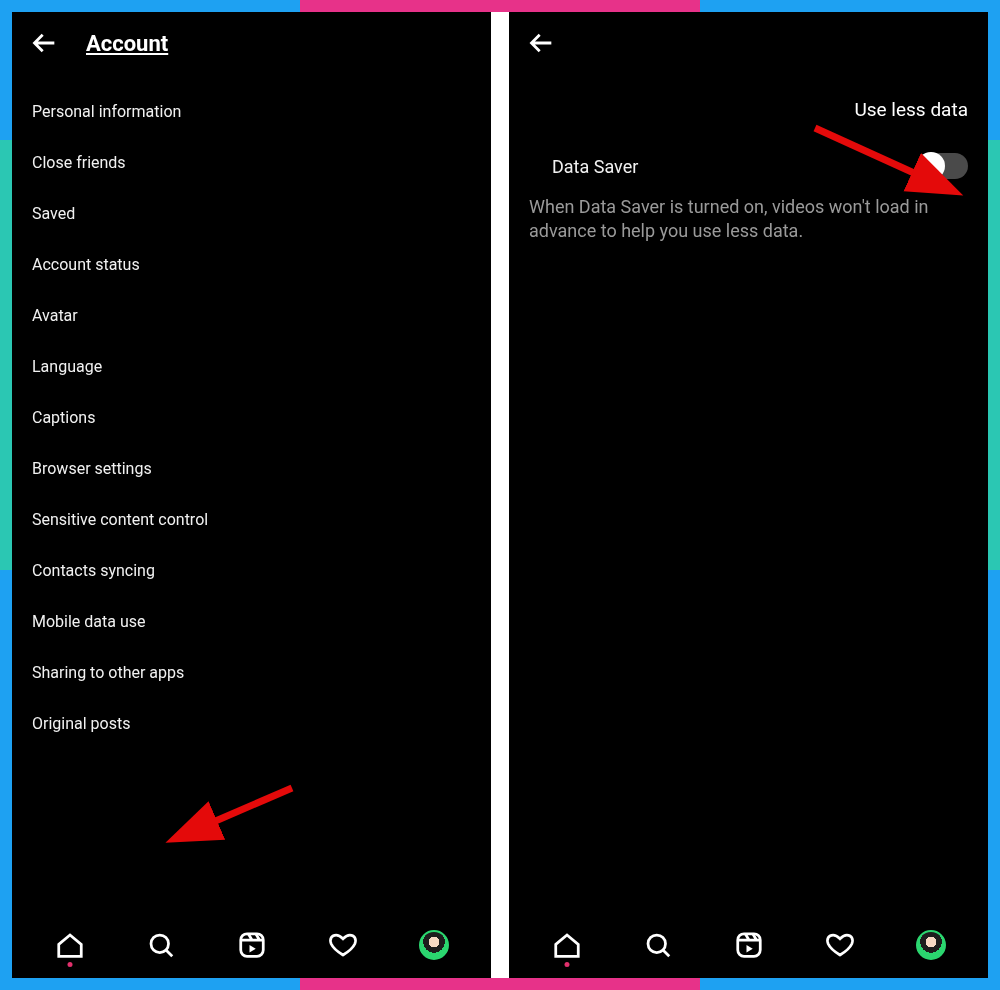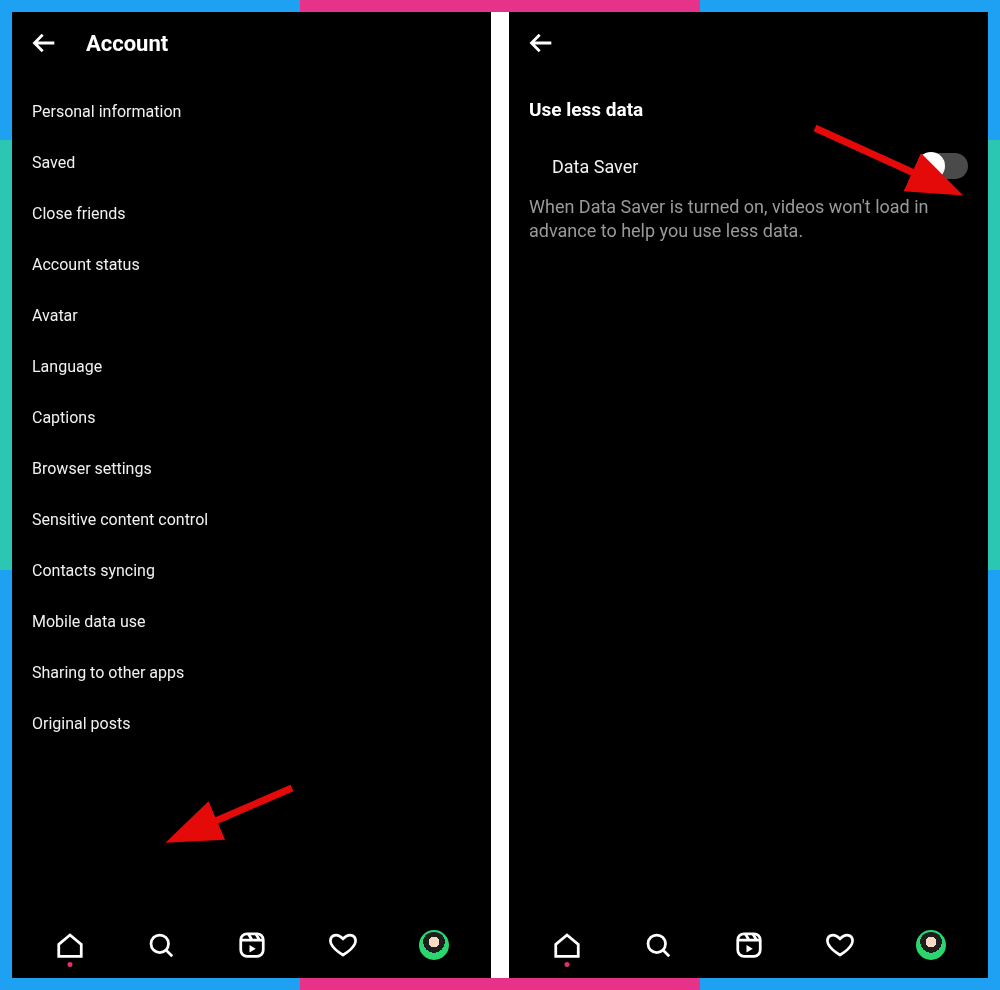--- a/index.html
+++ b/index.html
@@ -62,38 +62,40 @@
   .back-btn {
     width: 34px; height: 34px;
     display: flex; align-items: center; justify-content: center;
     cursor: pointer;
   }
   .back-btn svg { width: 28px; height: 28px; stroke: #fff; stroke-width: 2.4; fill: none; }
   .header-title {
     font-size: 22px;
     font-weight: 700;
     color: #fff;
+    text-decoration: underline;
   }
   .content {
     flex: 1 1 auto;
     padding: 16px 20px 0 20px;
     overflow: hidden;
   }
   .menu-list { list-style: none; }
   .menu-item {
     font-size: 16px;
     color: #f1f1f1;
     padding: 16px 0;
     cursor: pointer;
   }
   .section-title {
     font-size: 19px;
-    font-weight: 700;
+    font-weight: 400;
     color: #fff;
     padding: 12px 0 18px 0;
+    text-align: right;
   }
   .row {
     display: flex;
     align-items: center;
     justify-content: space-between;
     padding: 14px 0;
     margin-left: 23px;
   }
   .row-label { font-size: 18px; color: #f1f1f1; }
   .row-label.dim { color: #8a8a8a; }
@@ -178,22 +180,22 @@
       <div class="back-btn">
         <svg viewBox="0 0 24 24">
             <path d="M20 12H4M10 5l-7 7 7 7"></path>
           </svg>
       </div>
       <div class="header-title">Account</div>
     </div>
     <div class="content">
       <ul class="menu-list" id="account-list">
           <li class="menu-item">Personal information</li>
+          <li class="menu-item">Close friends</li>
           <li class="menu-item">Saved</li>
-          <li class="menu-item">Close friends</li>
           <li class="menu-item">Account status</li>
           <li class="menu-item">Avatar</li>
           <li class="menu-item">Language</li>
           <li class="menu-item">Captions</li>
           <li class="menu-item">Browser settings</li>
           <li class="menu-item">Sensitive content control</li>
           <li class="menu-item">Contacts syncing</li>
           <li class="menu-item">Mobile data use</li>
           <li class="menu-item">Sharing to other apps</li>
           <li class="menu-item">Original posts</li>

